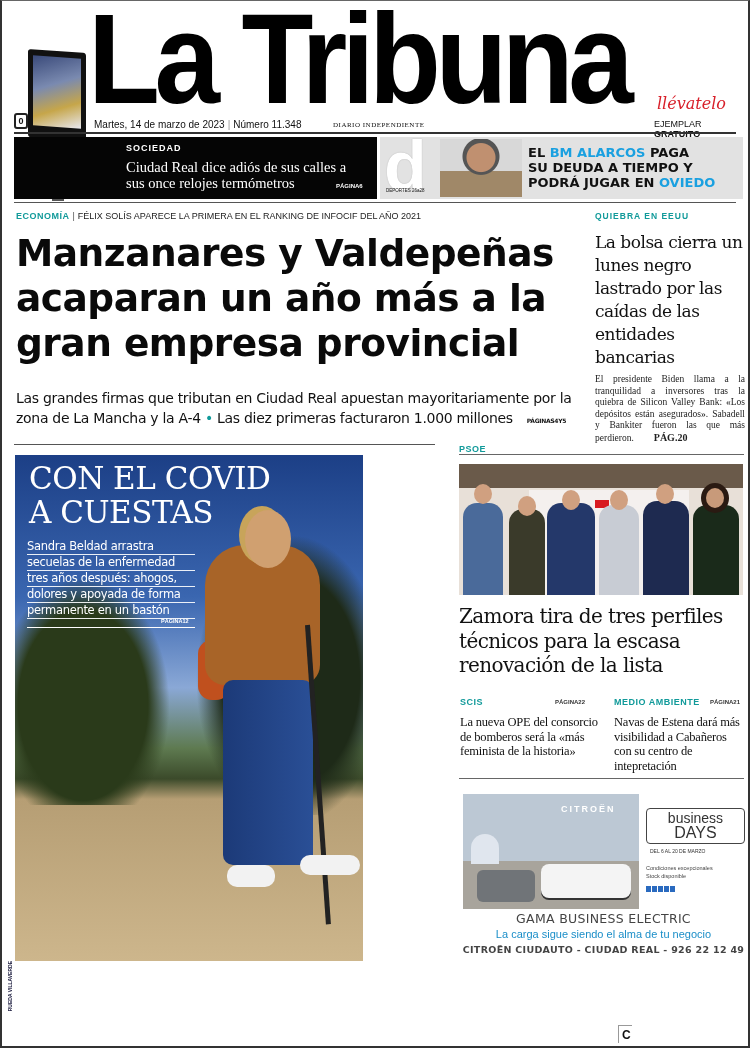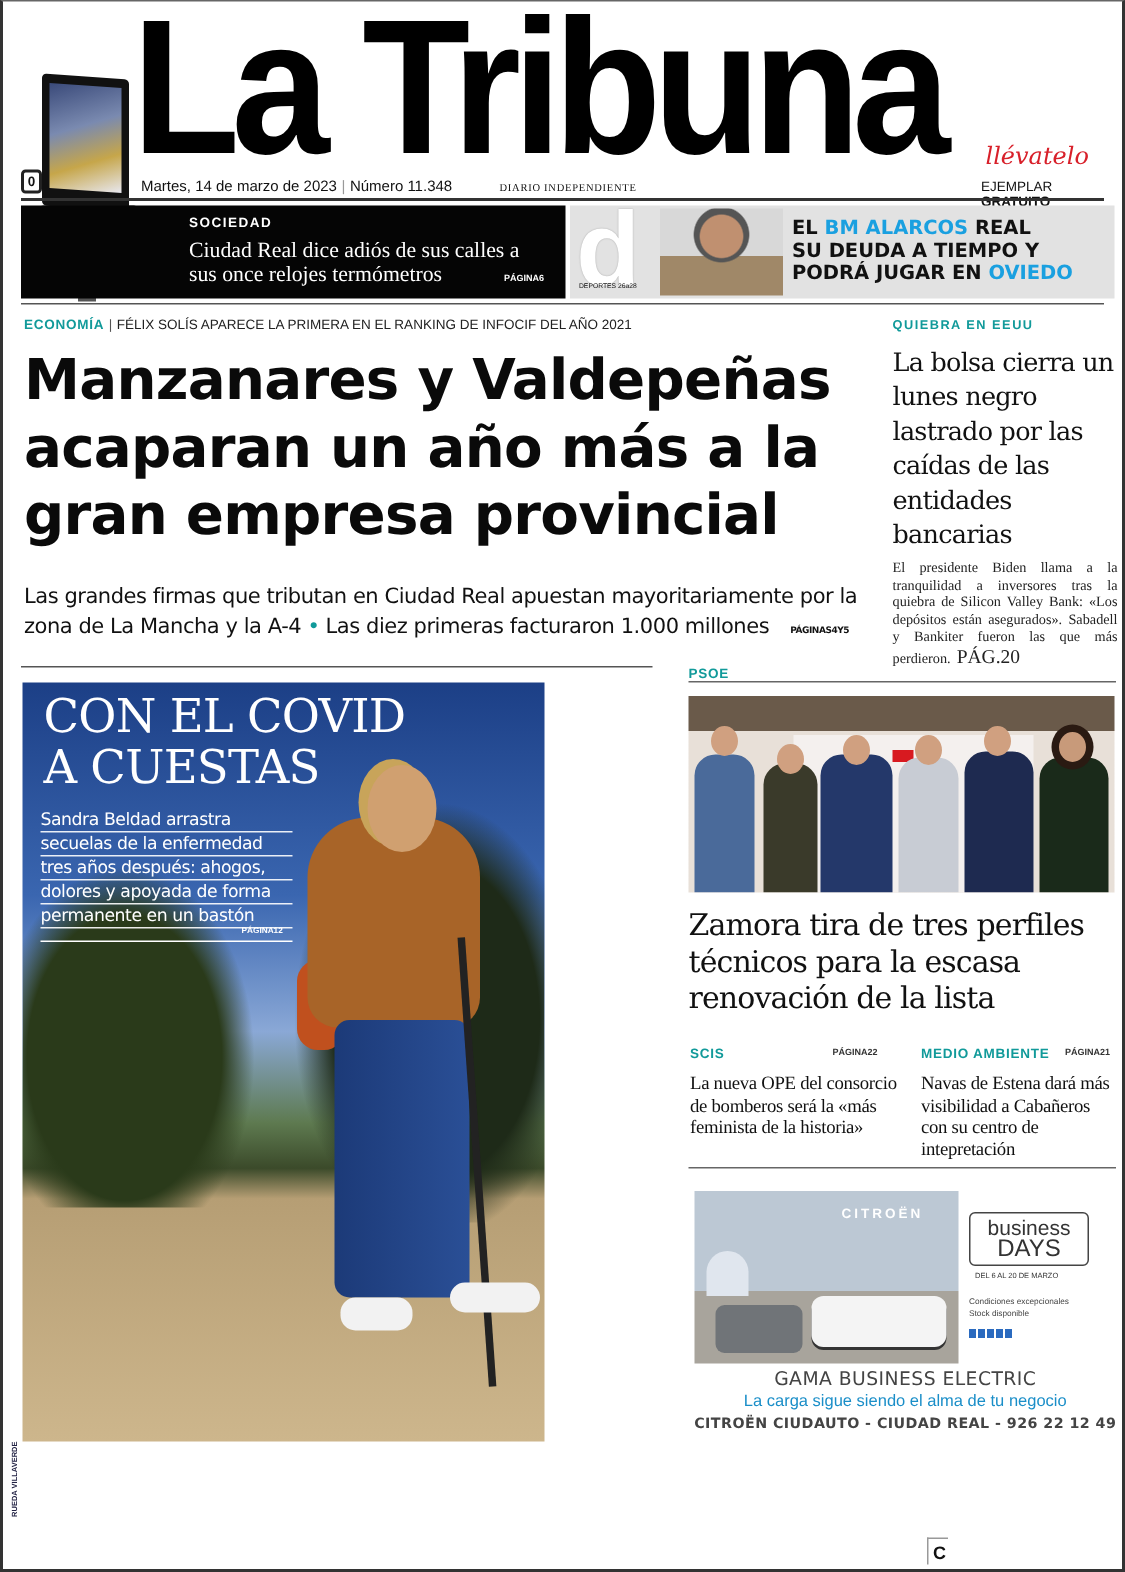--- a/index.html
+++ b/index.html
@@ -45,21 +45,21 @@
   .kicker .bar { color: #555; margin: 0 3px; }
   .lead-hl { position: absolute; left: 14px; top: 230px; width: 565px; font-family: "DejaVu Sans", sans-serif; font-weight: 700; font-size: 37.5px; line-height: 45px; letter-spacing: -0.5px; color: #0a0a0a; }
   .lead-sub { position: absolute; left: 14px; top: 387px; width: 560px; font-family: "DejaVu Sans", sans-serif; font-size: 14px; line-height: 20px; color: #111; letter-spacing: -0.3px; }
   .lead-sub .dot { color: #119a9a; }
   .lead-sub .pg { font-size: 6px; font-weight: 700; margin-left: 14px; }
 
   
   .side-kicker { position: absolute; left: 593px; top: 210px; font-size: 8.5px; color: #119a9a; font-weight: 700; letter-spacing: 1px; }
   .side-hl { position: absolute; left: 593px; top: 230px; width: 150px; font-family: "DejaVu Serif", serif; font-size: 17px; line-height: 23px; color: #111; letter-spacing: -0.5px; }
   .side-body { position: absolute; left: 593px; top: 373px; width: 150px; font-family: "Liberation Serif", serif; font-size: 9.5px; line-height: 11.5px; color: #222; text-align: justify; }
-  .side-body .pg { font-size: 13px; font-weight: 400; margin-left: 4px; }
+  .side-body .pg { font-size: 10px; font-weight: 700; margin-left: 20px; }
 
   .rule-mid { position: absolute; left: 12px; top: 443px; width: 421px; height: 1px; background: #555; }
 
   
   .covid-photo { position: absolute; left: 13px; top: 454px; width: 348px; height: 506px; overflow: hidden;
     background:
       linear-gradient(180deg, #1c3f86 0%, #3a66b0 28%, #8aa8d6 46%, #5e7a50 58%, #3b4a2a 64%, #b69e74 68%, #cdb68c 100%); }
   .covid-photo .trees-left { position: absolute; left: 0; top: 100px; width: 170px; height: 250px; background: radial-gradient(ellipse at 40% 60%, #2a3a1a 0 45%, transparent 60%); }
   .covid-photo .trees-right { position: absolute; right: 0; top: 60px; width: 180px; height: 300px; background: radial-gradient(ellipse at 60% 55%, #1e2a18 0 45%, transparent 62%); }
   .covid-photo .woman-top { position: absolute; left: 190px; top: 90px; width: 115px; height: 140px; background: #a86428; border-radius: 40px 40px 20px 20px; }
@@ -93,21 +93,21 @@
   .sm-rule { position: absolute; left: 457px; top: 777px; width: 285px; height: 1px; background: #666; }
 
   
   .ad { position: absolute; left: 459px; top: 790px; width: 285px; height: 172px; }
   .ad-photo { position: absolute; left: 2px; top: 3px; width: 176px; height: 115px; overflow: hidden; background: linear-gradient(180deg,#bcc8d4 0 58%, #a8a49c 58% 100%); }
   .ad-photo .brand { position: absolute; left: 98px; top: 10px; font-size: 9px; color: #fff; letter-spacing: 2px; font-weight: 700; }
   .ad-photo .tower { position: absolute; left: 8px; top: 40px; width: 28px; height: 30px; background: #e0e6ee; border-radius: 14px 14px 0 0; }
   .ad-photo .car1 { position: absolute; left: 14px; top: 76px; width: 58px; height: 32px; background: #707478; border-radius: 6px; }
   .ad-photo .car2 { position: absolute; left: 78px; top: 70px; width: 90px; height: 34px; background: #f4f4f4; border-radius: 8px; box-shadow: 0 2px 0 #333; }
   .ad-right { position: absolute; left: 183px; top: 3px; width: 100px; height: 115px; }
-  .bd-box { position: absolute; left: 2px; top: 14px; width: 80px; height: 36px; border: 1.5px solid #444; border-radius: 4px; text-align: center; }
+  .bd-box { position: absolute; left: 2px; top: 14px; width: 99px; height: 36px; border: 1.5px solid #444; border-radius: 4px; text-align: center; }
   .bd-box .b1 { display: block; font-size: 14px; line-height: 16px; color: #333; margin-top: 1px; }
   .bd-box .b2 { display: block; font-size: 16px; line-height: 13px; color: #333; }
   .bd-dates { position: absolute; left: 6px; top: 54px; font-size: 5px; color: #333; }
   .bd-cond { position: absolute; left: 2px; top: 70px; font-size: 5.5px; color: #444; line-height: 8px; }
   .bd-stars { position: absolute; left: 2px; top: 92px; width: 30px; height: 6px; background: repeating-linear-gradient(90deg,#2a6abf 0 5px,#fff 5px 6px); }
   .ad-line1 { position: absolute; left: 0; top: 120px; width: 285px; text-align: center; font-family: "DejaVu Sans", sans-serif; font-size: 12.5px; color: #444; letter-spacing: 0.3px; }
   .ad-line2 { position: absolute; left: 0; top: 137px; width: 285px; text-align: center; font-size: 11px; color: #1a8ec8; }
   .ad-line3 { position: absolute; left: 0; top: 153px; width: 285px; text-align: center; font-family: "DejaVu Sans", sans-serif; font-size: 9.5px; color: #444; font-weight: 700; letter-spacing: 0.3px; }
 
   .corner-mark { position: absolute; left: 616px; top: 1024px; width: 14px; height: 18px; border-left: 1px solid #999; border-top: 1px solid #999; font-size: 12px; font-weight: 700; line-height: 18px; padding-left: 3px; }
@@ -140,21 +140,21 @@
   <div class="promo-left">
     <div class="sect">SOCIEDAD</div>
     <div class="hl">Ciudad Real dice adiós de sus calles a sus once relojes termómetros</div>
     <div class="pg">PÁGINA6</div>
   </div>
   <div class="promo-right">
     <div class="d-logo">d</div>
     <div class="d-caption">DEPORTES 26a28</div>
     <div class="photo-man"></div>
     <div class="hl">
-      <span>EL </span><span class="blue">BM ALARCOS</span><span> REAL</span><br>
+      <span>EL </span><span class="blue">BM ALARCOS</span><span> PAGA</span><br>
       <span>SU DEUDA A TIEMPO Y</span><br>
       <span>PODRÁ JUGAR EN </span><span class="blue">OVIEDO</span>
     </div>
   </div>
   <div class="rule-promo"></div>
 
   <div class="kicker">
     <span class="sec">ECONOMÍA</span><span class="bar">|</span><span>FÉLIX SOLÍS APARECE LA PRIMERA EN EL RANKING DE INFOCIF DEL AÑO 2021</span>
   </div>
   <div class="lead-hl">Manzanares y Valdepeñas acaparan un año más a la gran empresa provincial</div>

